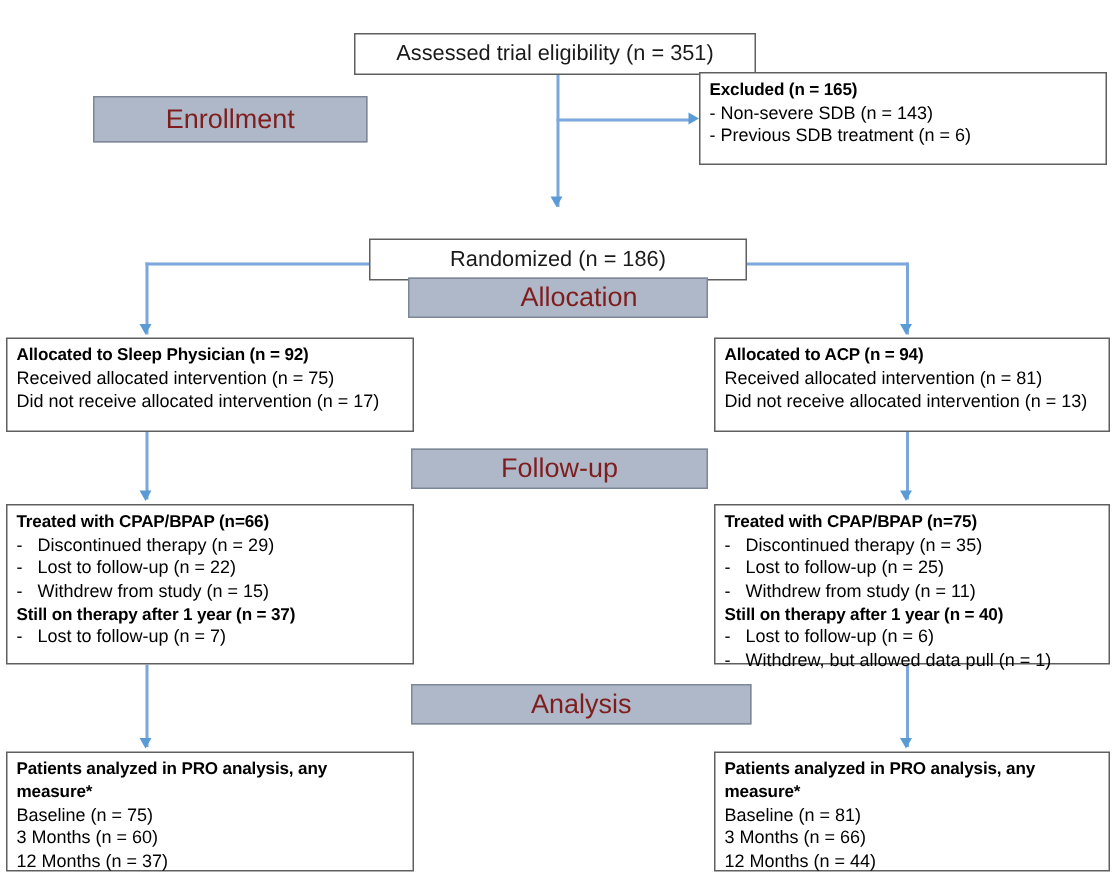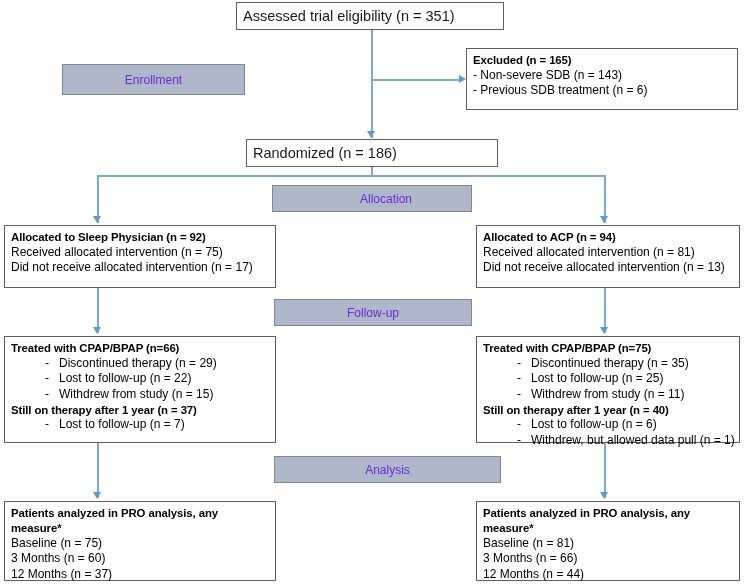--- a/index.html
+++ b/index.html
@@ -22,22 +22,24 @@
     position: absolute;
     box-sizing: border-box;
     background: #ffffff;
     border: 1.4px solid #5f5f5f;
     padding: 4px 6px;
     line-height: 1.30;
   }
   .box.centered {
     display: flex;
     align-items: center;
+    justify-content: center;
     text-align: center;
     padding: 2px 6px;
+    margin-top: 20px;
   }
   .title-line {
     font-size: 14.5px;
     color: #1a1a1a;
     white-space: nowrap;
   }
   .hdr {
     font-weight: bold;
     font-size: 11.4px;
     letter-spacing: -0.1px;
@@ -52,22 +54,22 @@
   .ital {
   }
   .banner {
     position: absolute;
     box-sizing: border-box;
     background: #aeb8c8;
     border: 1.2px solid #7d8797;
     display: flex;
     align-items: center;
     justify-content: center;
-    font-size: 12px;
-    color: #6d28d9;
+    font-size: 18px;
+    color: #7f1d1d;
   }
   .hline, .vline {
     position: absolute;
     background: #7ba7dd;
   }
   .hline { height: 1.6px; }
   .vline { width: 1.6px; }
   .arrowhead {
     position: absolute;
     width: 0;
@@ -76,21 +78,21 @@
   .arrow-down {
     border-left: 4.5px solid transparent;
     border-right: 4.5px solid transparent;
     border-top: 7px solid #5b9bd5;
   }
   .arrow-right {
     border-top: 4.5px solid transparent;
     border-bottom: 4.5px solid transparent;
     border-left: 7px solid #5b9bd5;
   }
-  .sp { white-space: pre; margin-left: 34px; }
+  .sp { white-space: pre; }
 </style>
 </head>
 <body>
 
 <div id="canvas">
 
   <div class="vline" style="left:371px; top:30px; height:108px;"></div>
   <div class="arrowhead arrow-down" style="left:367px; top:131px;"></div>
 
   <div class="hline" style="left:371px; top:79px; width:90px;"></div>

